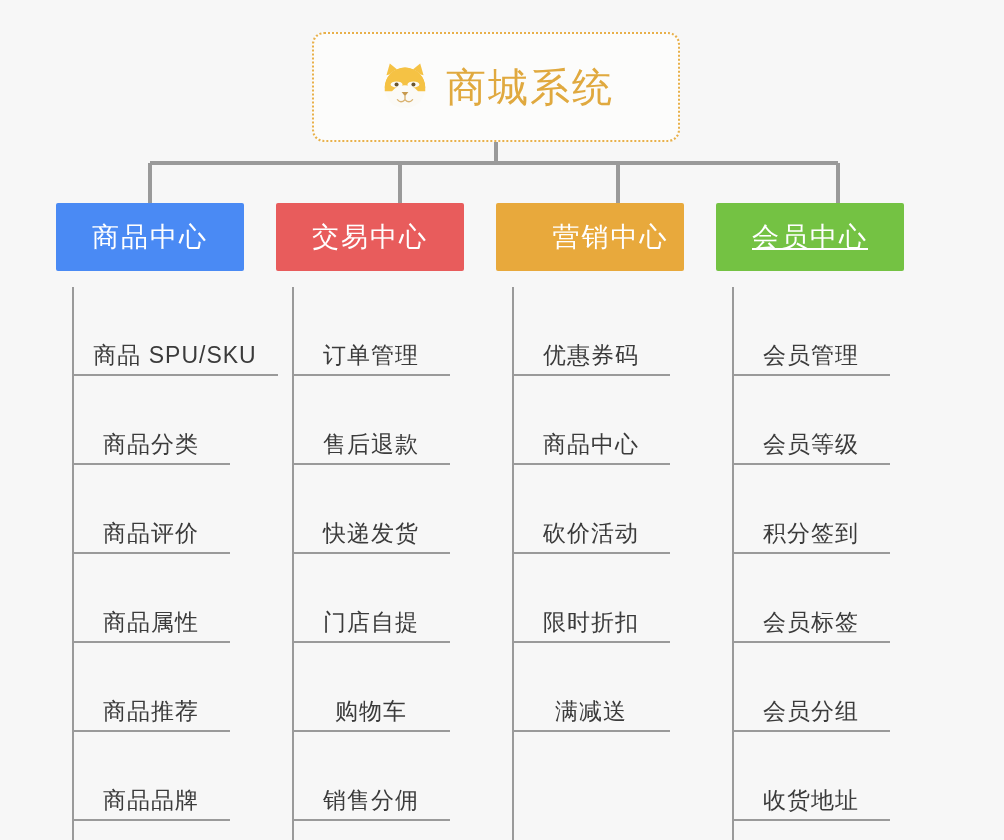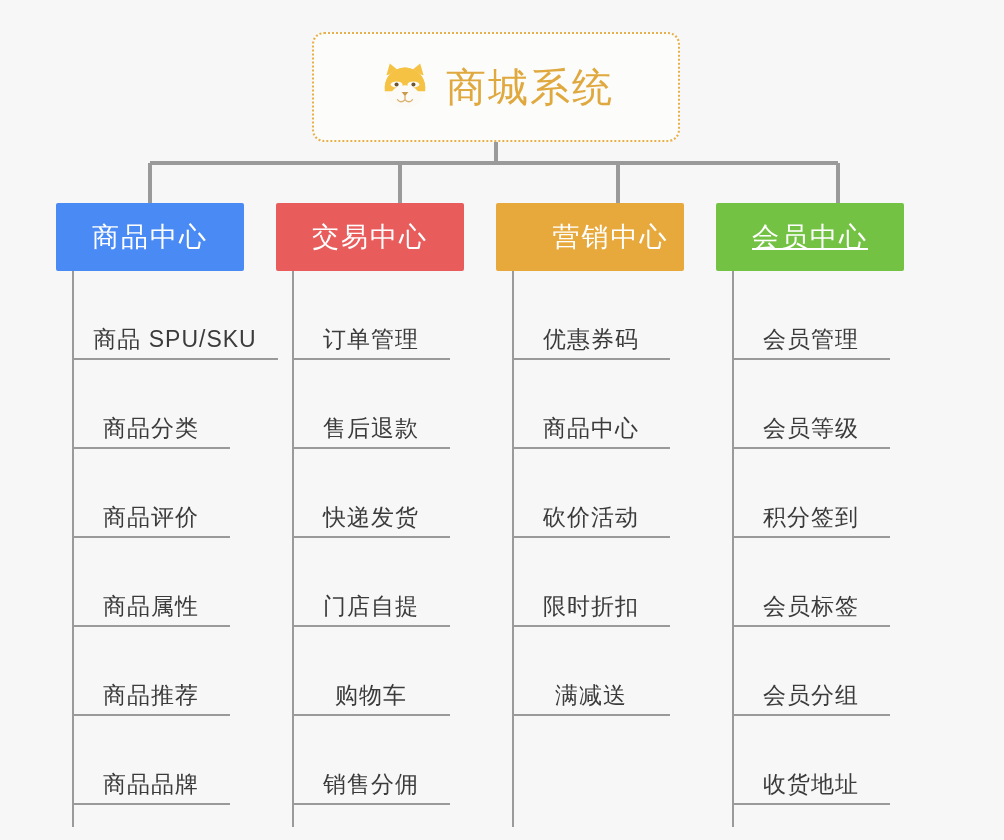--- a/index.html
+++ b/index.html
@@ -92,21 +92,21 @@
     box-sizing: border-box;
   }
   .cat-header.blue   { background: #4a8af4; width: 188px; margin-left: 0px; }
   .cat-header.red    { background: #e85c5c; width: 188px; margin-left: 0px; }
   .cat-header.orange { background: #e8a93c; width: 188px; margin-left: 0px; padding-left: 41px; }
   .cat-header.green  { background: #74c243; width: 188px; margin-left: 0px; text-decoration: underline; }
 
   
   .leaf-list {
     position: relative;
-    margin-top: 0;
+    margin-top: 16px;
     padding-left: 16px;
   }
   .trunk {
     position: absolute;
     left: 16px;
     top: 0;
     width: 2px;
     background: #9a9a9a;
   }
   .leaf-item {

